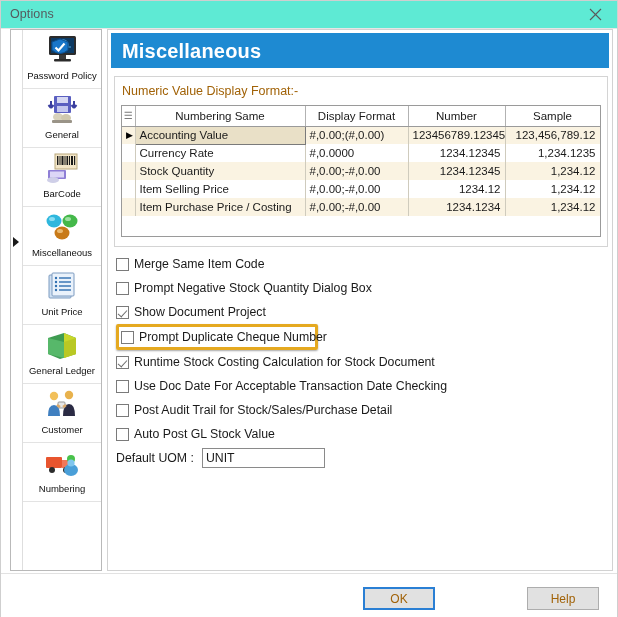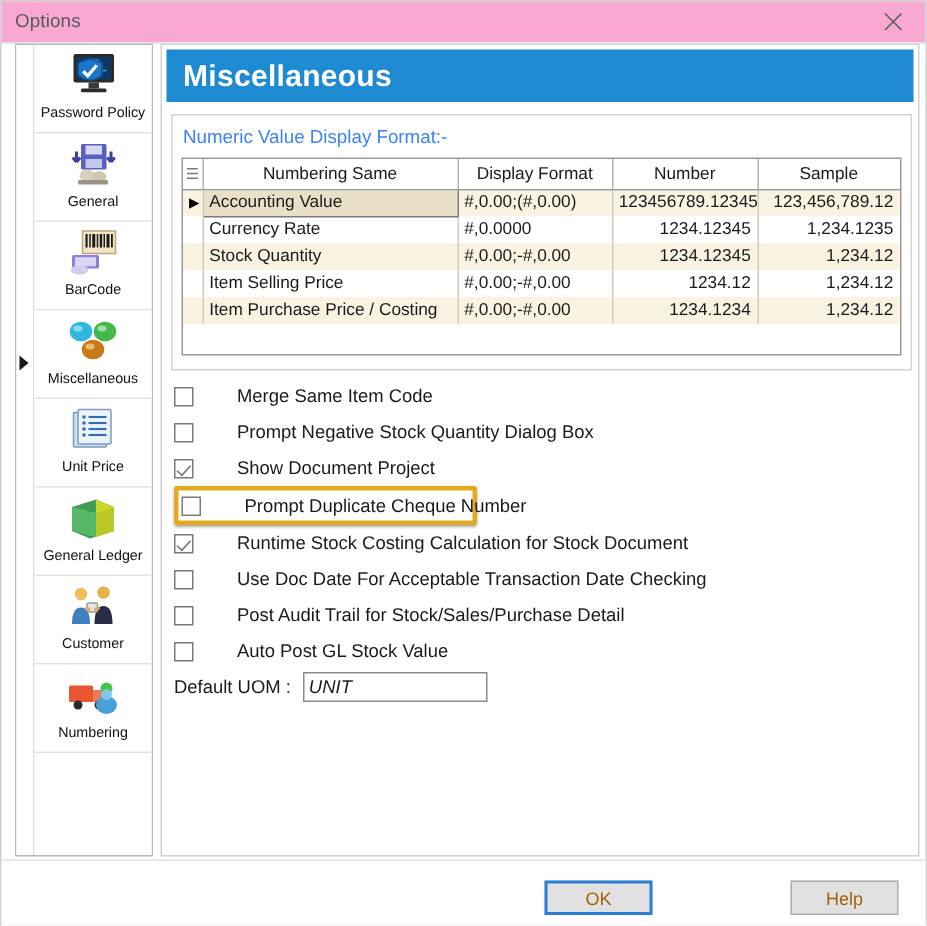--- a/index.html
+++ b/index.html
@@ -14,21 +14,21 @@
     position: relative;
     width: 618px; height: 617px;
     background: #ffffff;
     border: 1px solid #cfcfcf;
   }
 
   
   #titlebar {
     position: absolute; left: 0; top: 0;
     width: 616px; height: 28px;
-    background: #f9a8d4;
+    background: #5eead4;
     border-bottom: 1px solid #e6e6e6;
   }
   #titlebar-label {
     position: absolute; left: 9px; top: 6px;
     font-size: 12.5px; color: #555a5e;
     letter-spacing: .1px;
   }
   #close-btn {
     position: absolute; right: 0; top: 0;
     width: 44px; height: 27px;
@@ -101,21 +101,21 @@
   }
 
   #group-box {
     position: absolute; left: 6px; top: 46px;
     width: 494px; height: 171px;
     background: #ffffff;
     border: 1px solid #d4d4d4;
   }
   #group-label {
     position: absolute; left: 7px; top: 7px;
-    font-size: 12.5px; color: #3b82f6;
+    font-size: 12.5px; color: #a16207;
   }
 
   
   #grid {
     position: absolute; left: 6px; top: 28px;
     width: 480px; height: 132px;
     border: 1px solid #9a9a9a;
     background: #ffffff;
     overflow: hidden;
   }
@@ -193,21 +193,20 @@
     position: absolute;
     left: 3px; top: 1px;
     width: 4px; height: 8px;
     border: solid #6e6e6e;
     border-width: 0 1.6px 1.6px 0;
     transform: rotate(42deg);
   }
   .chk-label {
     font-size: 12.3px; color: #1a1a1a;
     white-space: nowrap;
-    margin-left: 24px;
   }
   .chk-row.highlight {
     border: 3px solid #e5a920;
     border-radius: 2px;
     padding: 0 4px 0 2px;
     width: 202px;
     height: 26px;
     box-shadow: 0 1px 2px rgba(0,0,0,.35);
   }
 
@@ -221,21 +220,20 @@
     margin-right: 8px;
   }
   #uom-input {
     width: 123px; height: 20px;
     border: 1px solid #8a8a8a;
     background: #ffffff;
     font-family: "Liberation Sans", sans-serif;
     font-size: 12.3px;
     color: #1a1a1a;
     padding: 0 3px;
-    font-style: italic;
   }
 
   
   #footer {
     position: absolute; left: 0; top: 572px;
     width: 616px; height: 44px;
     background: #ffffff;
     border-top: 1px solid #e2e2e2;
   }
   .btn {

